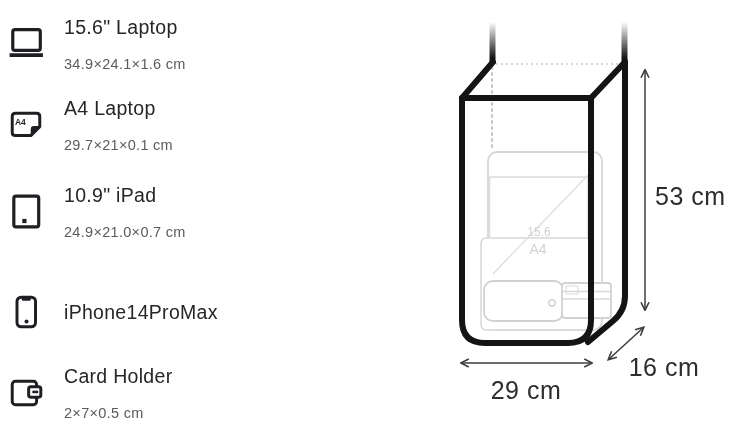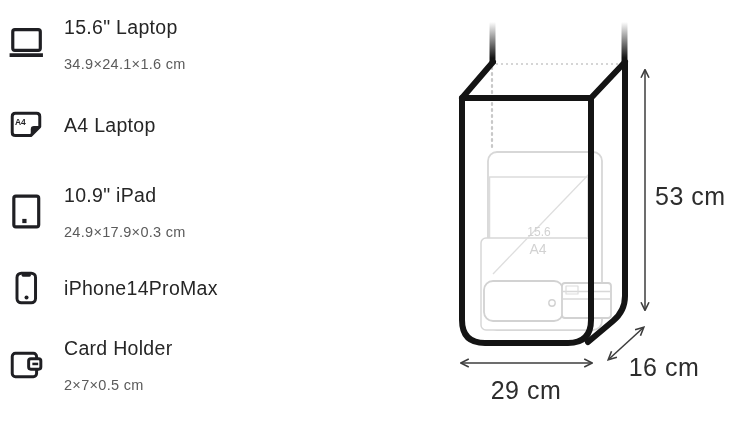--- a/index.html
+++ b/index.html
@@ -40,50 +40,51 @@
   <div class="item" style="top:101px">
     <span class="icon">
       <svg width="36" height="36" viewBox="0 0 34 34">
         <path d="M7,6 H27 Q30,6 30,9 V18.5 L21.5,27 H7 Q4,27 4,24 V9 Q4,6 7,6 Z" fill="none" stroke="#1f1f23" stroke-width="2.8" stroke-linejoin="round"></path>
         <path d="M30,18 L21.5,26.5 L21.5,21 Q21.5,18 24.5,18 Z" fill="#1f1f23"></path>
         <text x="6.5" y="17" font-size="8" font-weight="bold" fill="#1f1f23">A4</text>
       </svg>
     </span>
     <span class="itxt">
       <span class="ilabel">A4 Laptop</span>
+      <span class="idims">29.7×21×0.1 cm</span>
     </span>
   </div>
 
   <div class="item" style="top:188px">
     <span class="icon">
       <svg width="36" height="36" viewBox="0 0 34 34" fill="none" stroke="#1f1f23">
         <rect x="5.5" y="2" width="23.5" height="29" rx="2" stroke-width="3"></rect>
         <rect x="13.5" y="23.5" width="4" height="4" fill="#1f1f23" stroke="none"></rect>
       </svg>
     </span>
     <span class="itxt">
       <span class="ilabel">10.9" iPad</span>
-      <span class="idims">24.9×17.9×0.3 cm</span>
+      <span class="idims">24.9×21.0×0.7 cm</span>
     </span>
   </div>
 
-  <div class="item" style="top:264px">
+  <div class="item" style="top:288px">
     <span class="icon">
       <svg width="36" height="36" viewBox="0 0 34 34" fill="none" stroke="#1f1f23">
         <rect x="8.5" y="3" width="17.5" height="28" rx="4" stroke-width="2.8"></rect>
         <rect x="13" y="3.4" width="8.5" height="3" rx="1.5" fill="#1f1f23" stroke="none"></rect>
         <circle cx="17.5" cy="26" r="1.9" fill="#1f1f23" stroke="none"></circle>
       </svg>
     </span>
     <span class="itxt">
       <span class="ilabel">iPhone14ProMax</span>
     </span>
   </div>
 
-  <div class="item" style="top:341px">
+  <div class="item" style="top:369px">
     <span class="icon">
       <svg width="36" height="36" viewBox="0 0 34 34" fill="none" stroke="#1f1f23">
         <rect x="4" y="6" width="23" height="22" rx="3" stroke-width="2.8"></rect>
         <rect x="19.5" y="11" width="11.5" height="10" rx="2" fill="#ffffff" stroke-width="2.8"></rect>
         <line x1="23" y1="16" x2="28.5" y2="16" stroke-width="2.4"></line>
       </svg>
     </span>
     <span class="itxt">
       <span class="ilabel">Card Holder</span>
       <span class="idims">2×7×0.5 cm</span>

